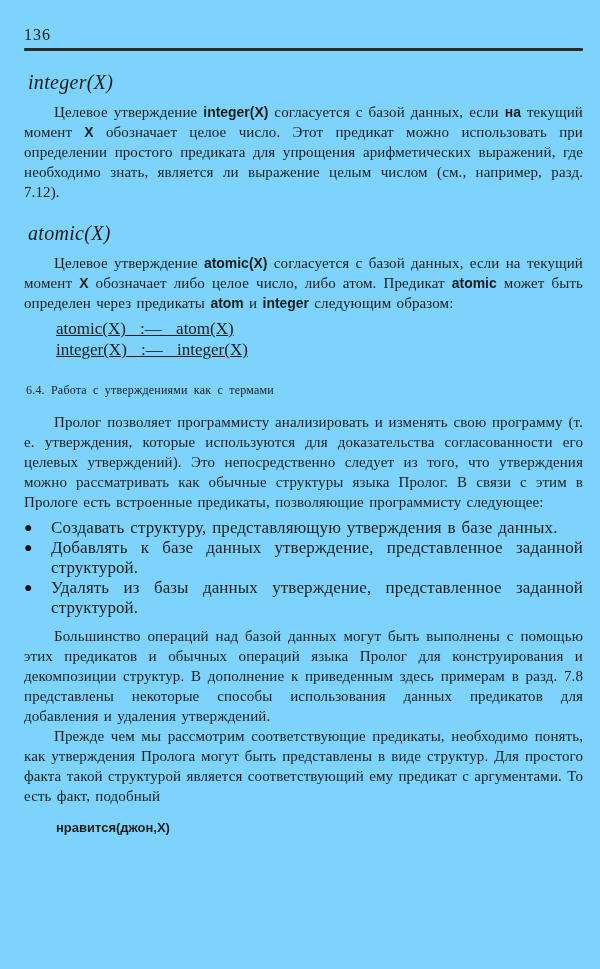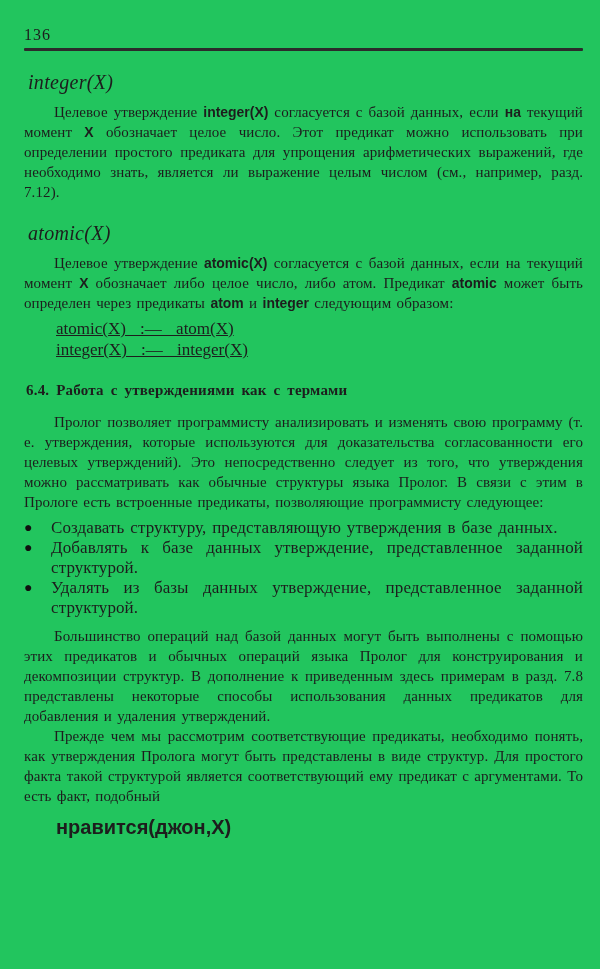--- a/index.html
+++ b/index.html
@@ -1,46 +1,46 @@
 <!DOCTYPE html>
 <html><head>
 <meta charset="utf-8">
 <style>
   html,body{margin:0;padding:0;background:#e8e8e6;}
   .page{
     position:relative;
     width:600px;height:969px;
     margin:0 auto;
-    background:#22c55e;
+    background:#7dd3fc;
     color:#1d1d1d;
     font-family:"Liberation Serif",serif;
     box-sizing:border-box;
     padding:26px 17px 0 24px;
     overflow:hidden;
   }
   
   .header{display:flex;align-items:baseline;font-size:16px;line-height:18px;}
   .pagenum{width:70px;flex:none;letter-spacing:1px;}
   .runtitle{flex:1;text-align:center;font-style:italic;padding-right:70px;letter-spacing:.4px;word-spacing:2px;}
   .rule{height:3px;background:#2b2b2b;margin-top:4px;border-radius:1px;}
   
   .h-pred{font-style:italic;font-weight:normal;font-size:20px;line-height:24px;margin:19px 0 0 4px;letter-spacing:.3px;}
-  .h-sec{font-weight:bold;font-size:15px;line-height:24px;margin:18px 0 0 2px;letter-spacing:.2px;word-spacing:3px;}
+  .h-sec{font-weight:normal;font-size:12px;line-height:24px;margin:18px 0 0 2px;letter-spacing:.2px;word-spacing:3px;}
   
   .body{
     margin:0;text-align:justify;
     font-size:15px;line-height:20px;
     letter-spacing:.1px;word-spacing:1.5px;
     text-indent:30px;
   } .mt8{margin-top:8px;} .mt10{margin-top:10px;}
   .bt{font-weight:bold;font-family:"Liberation Sans",sans-serif;font-size:.93em;letter-spacing:0;}
   
   .code{margin:5px 0 0 32px;font-size:17px;line-height:21px;text-decoration:underline;}
   .code-line{word-spacing:10px;}
-  .code-final{margin:11px 0 4px 32px;font-weight:bold;font-family:"Liberation Sans",sans-serif;font-size:20px;line-height:21px;}
+  .code-final{margin:11px 0 4px 32px;font-weight:bold;font-family:"Liberation Sans",sans-serif;font-size:13px;line-height:21px;}
   
   .bullets{margin-top:6px;}
   .bullet-item{display:flex;font-size:17px;line-height:20px;letter-spacing:.1px;word-spacing:1.5px;}
   .bullet-dot{width:27px;flex:none;font-size:14px;line-height:20px;color:#111;}
   .bullet-text{flex:1;text-align:justify;}
 </style>
 </head>
 <body>
 
 <div class="page">

